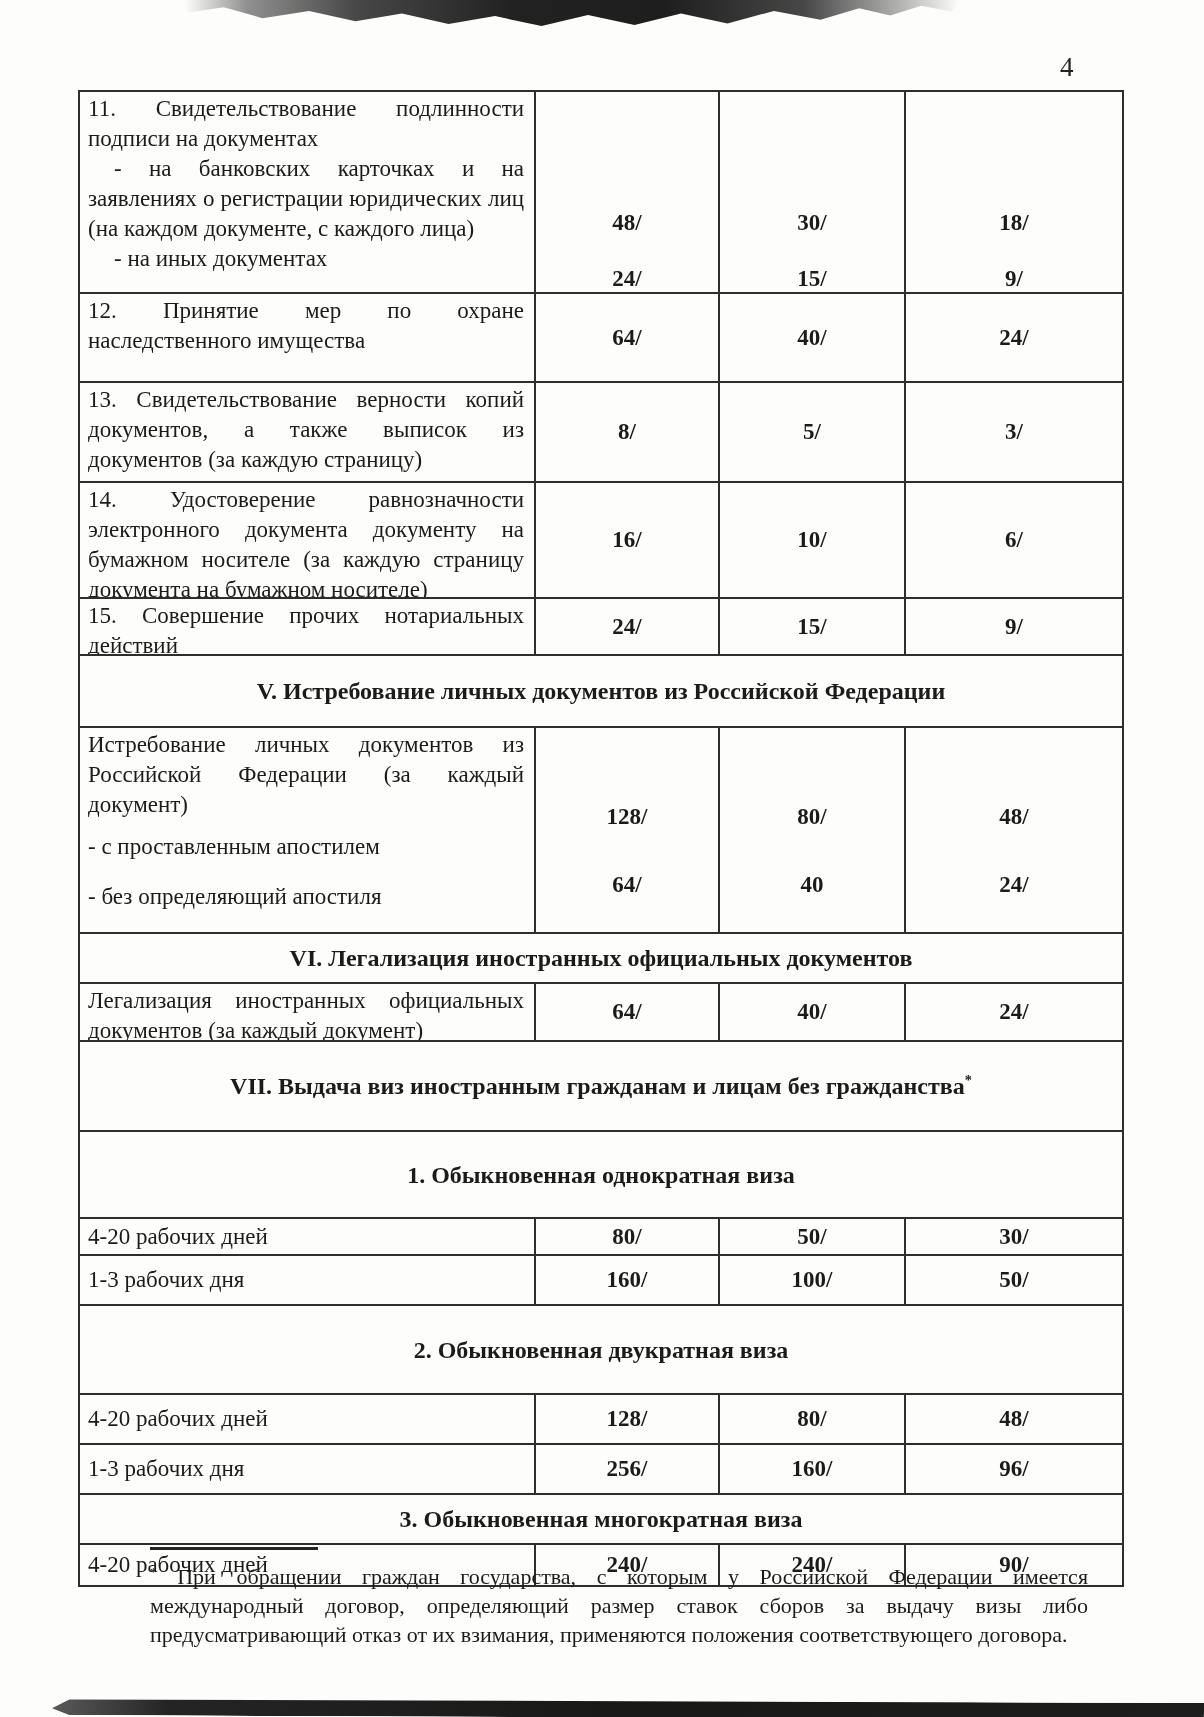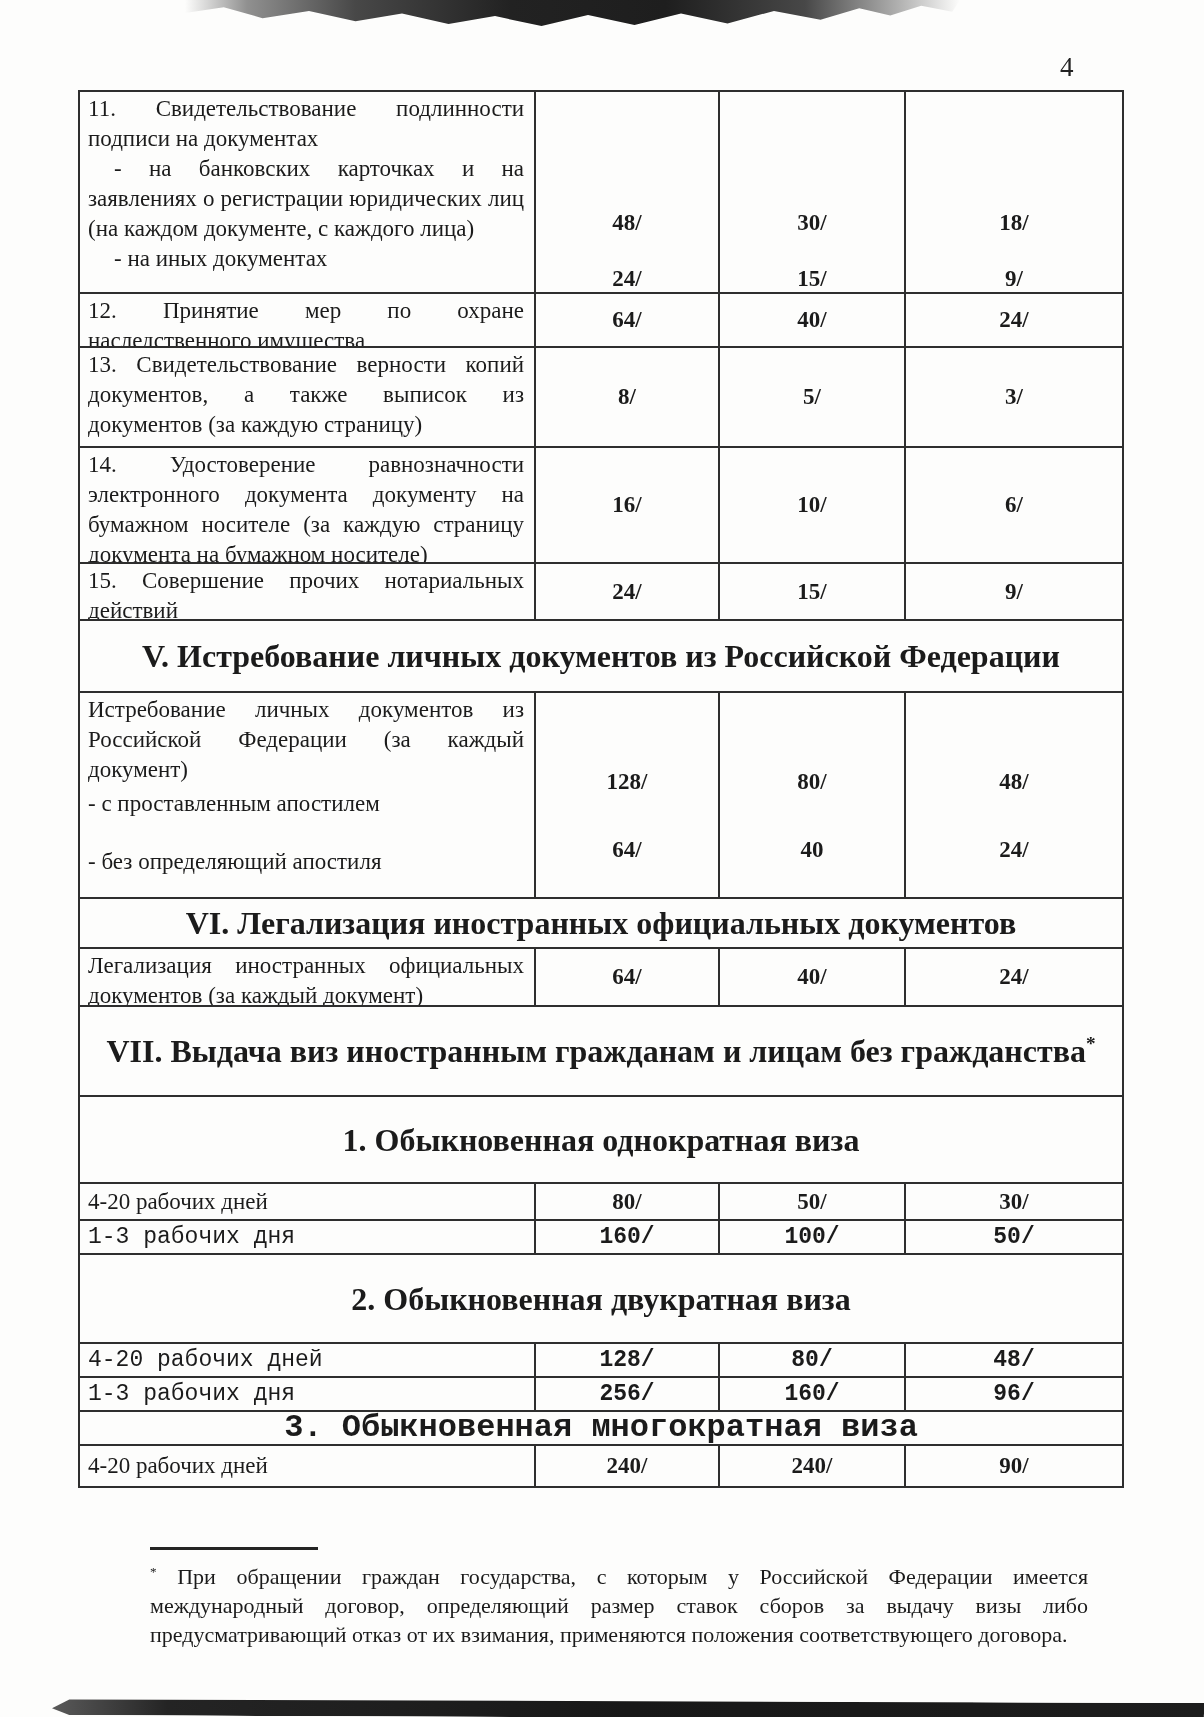--- a/index.html
+++ b/index.html
@@ -66,38 +66,38 @@
   .desc .indent{text-indent:26px;}
   .desc .bottom{margin-top:auto;text-indent:26px;}
   .fee{
     text-align:center;font-weight:bold;
     display:flex;flex-direction:column;align-items:center;
   }
   .fee.center{justify-content:center;}
   .fee span{display:block;}
 
   
-  .h202{height:202px;} .h75{height:54px;} .h100{height:100px;}
+  .h202{height:202px;} .h75{height:89px;} .h100{height:100px;}
   .h116{height:116px;} .h57{height:57px;} .h72{height:72px;}
   .h206{height:206px;} .h67{height:50px;} .h58{height:58px;}
   .h90{height:90px;} .h87{height:87px;} .h37{height:37px;}
-  .h34{height:34px;font-family:Liberation Mono, monospace;} .h89{height:89px;} .h40{height:40px;}
+  .h34{height:50px;} .h89{height:89px;} .h40{height:40px;}
 
   
   .r11 .fee .va{margin-top:116px;}
   .r11 .fee .vb{margin-top:26px;}
   .rretr .fee .va{margin-top:74px;}
   .rretr .fee .vb{margin-top:38px;}
-  .rretr .desc .mid{margin-top:4px;text-indent:0;}
+  .rretr .desc .mid{margin-top:12px;text-indent:0;}
 
   .section{
     display:flex;align-items:center;justify-content:center;
   }
   .section .section-title{
-    font-weight:bold;text-align:center;font-size:32px;
+    font-weight:bold;text-align:center;font-size:24px;
     padding:0 20px;
   }
   .section sup{font-size:60%;vertical-align:super;line-height:0;}
 
   .visa-label{
     padding:1px 10px 1px 8px;
     display:flex;align-items:center;
     text-align:left;
   }
   .visa-fee{justify-content:center;}

